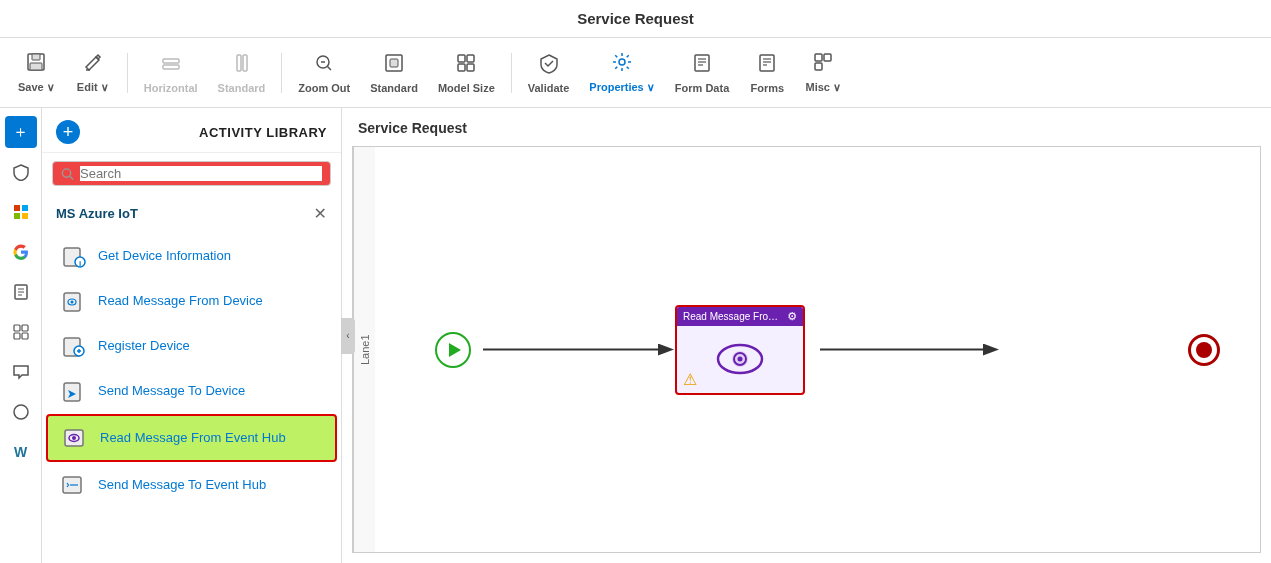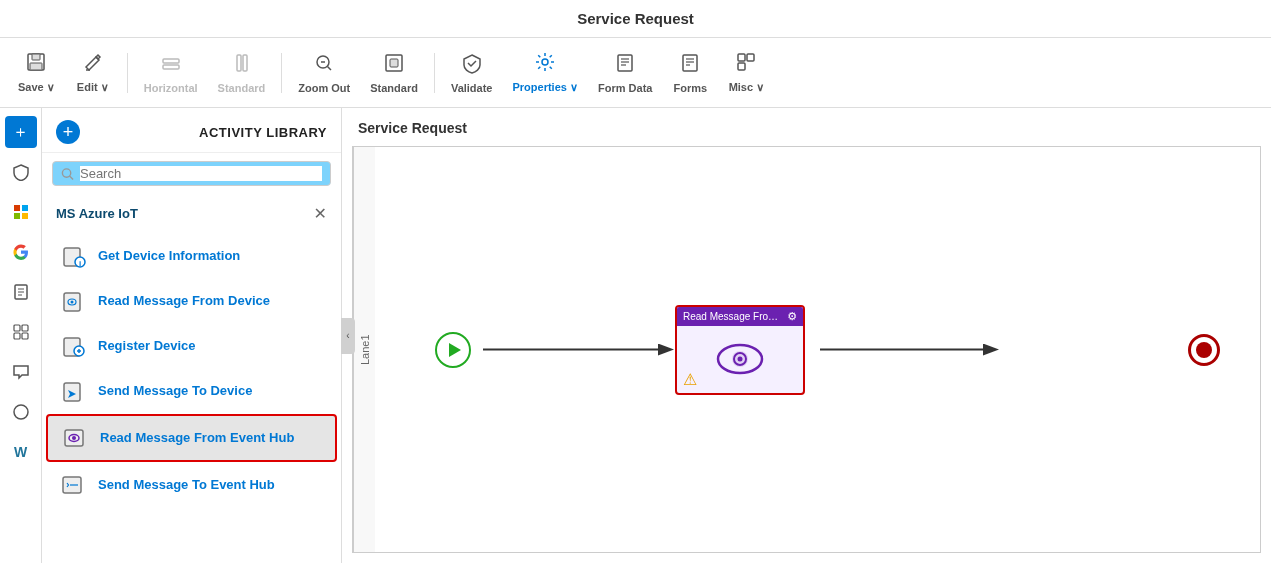--- a/index.html
+++ b/index.html
@@ -120,21 +120,21 @@
     }
 
     .search-box {
       margin: 8px 10px;
       display: flex;
       align-items: center;
       border: 1px solid #ccc;
       border-radius: 4px;
       padding: 4px 8px;
       gap: 6px;
-      background: #7dd3fc;
+      background: #ef4444;
     }
     .search-box input {
       border: none;
       outline: none;
       font-size: 13px;
       color: #999;
       width: 100%;
     }
     .search-icon { color: #999; font-size: 14px; }
 
@@ -164,35 +164,34 @@
       display: flex;
       align-items: center;
       padding: 8px 14px;
       cursor: pointer;
       gap: 10px;
       border-radius: 4px;
       margin: 1px 4px;
     }
     .activity-item.selected {
       border: 2px solid #d00;
-      background: #e5e5e5;
+      background: #bef264;
     }
     .activity-item-icon {
       width: 28px;
       height: 28px;
       display: flex;
       align-items: center;
       justify-content: center;
       flex-shrink: 0;
     }
     .activity-item-label {
       font-size: 13px;
       color: #0078d4;
       line-height: 1.3;
-      font-weight: bold;
     }
 
     
     .panel-toggle {
       position: absolute;
       right: -14px;
       top: 50%;
       transform: translateY(-50%);
       width: 14px;
       height: 36px;
@@ -416,20 +415,31 @@
   <div class="toolbar-item">
     <span class="t-icon">
       <svg width="22" height="22" viewBox="0 0 22 22" fill="none">
         <rect x="3" y="3" width="16" height="16" rx="1" stroke="#555" stroke-width="1.5" fill="none"></rect>
         <rect x="7" y="7" width="8" height="8" rx="1" stroke="#555" stroke-width="1" fill="#ddd"></rect>
       </svg>
     </span>
     <span class="t-label">Standard</span>
   </div>
 
+  <div class="toolbar-item">
+    <span class="t-icon">
+      <svg width="22" height="22" viewBox="0 0 22 22" fill="none">
+        <rect x="3" y="3" width="7" height="7" rx="1" stroke="#555" stroke-width="1.5" fill="none"></rect>
+        <rect x="12" y="3" width="7" height="7" rx="1" stroke="#555" stroke-width="1.5" fill="none"></rect>
+        <rect x="3" y="12" width="7" height="7" rx="1" stroke="#555" stroke-width="1.5" fill="none"></rect>
+        <rect x="12" y="12" width="7" height="7" rx="1" stroke="#555" stroke-width="1.5" fill="none"></rect>
+      </svg>
+    </span>
+    <span class="t-label">Model Size</span>
+  </div>
 
   <div class="toolbar-sep"></div>
 
   <div class="toolbar-item">
     <span class="t-icon">
       <svg width="22" height="22" viewBox="0 0 22 22" fill="none">
         <path d="M11 3 L19 7 L19 13 C19 17 15 20 11 21 C7 20 3 17 3 13 L3 7 Z" stroke="#555" stroke-width="1.5" fill="none"></path>
         <polyline points="7,11 10,14 15,9" stroke="#555" stroke-width="1.5" fill="none"></polyline>
       </svg>
     </span>

